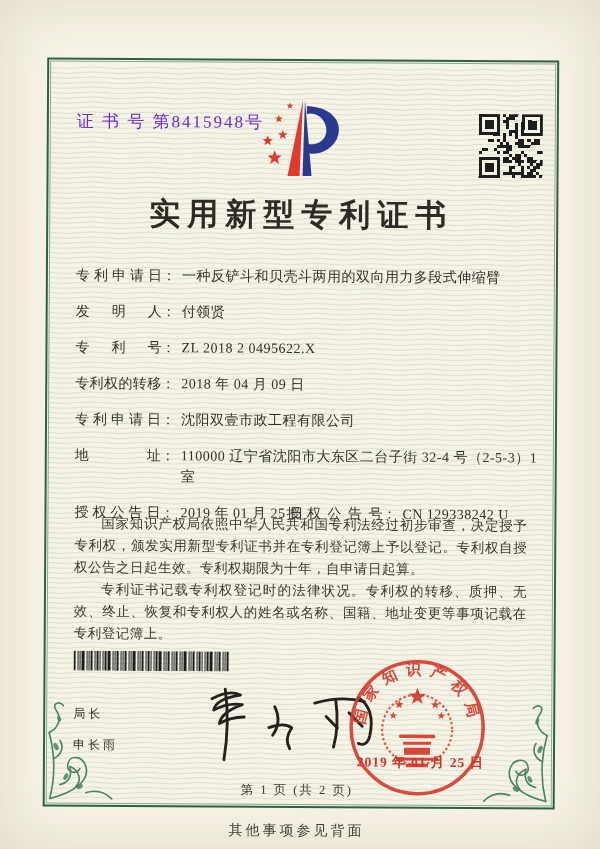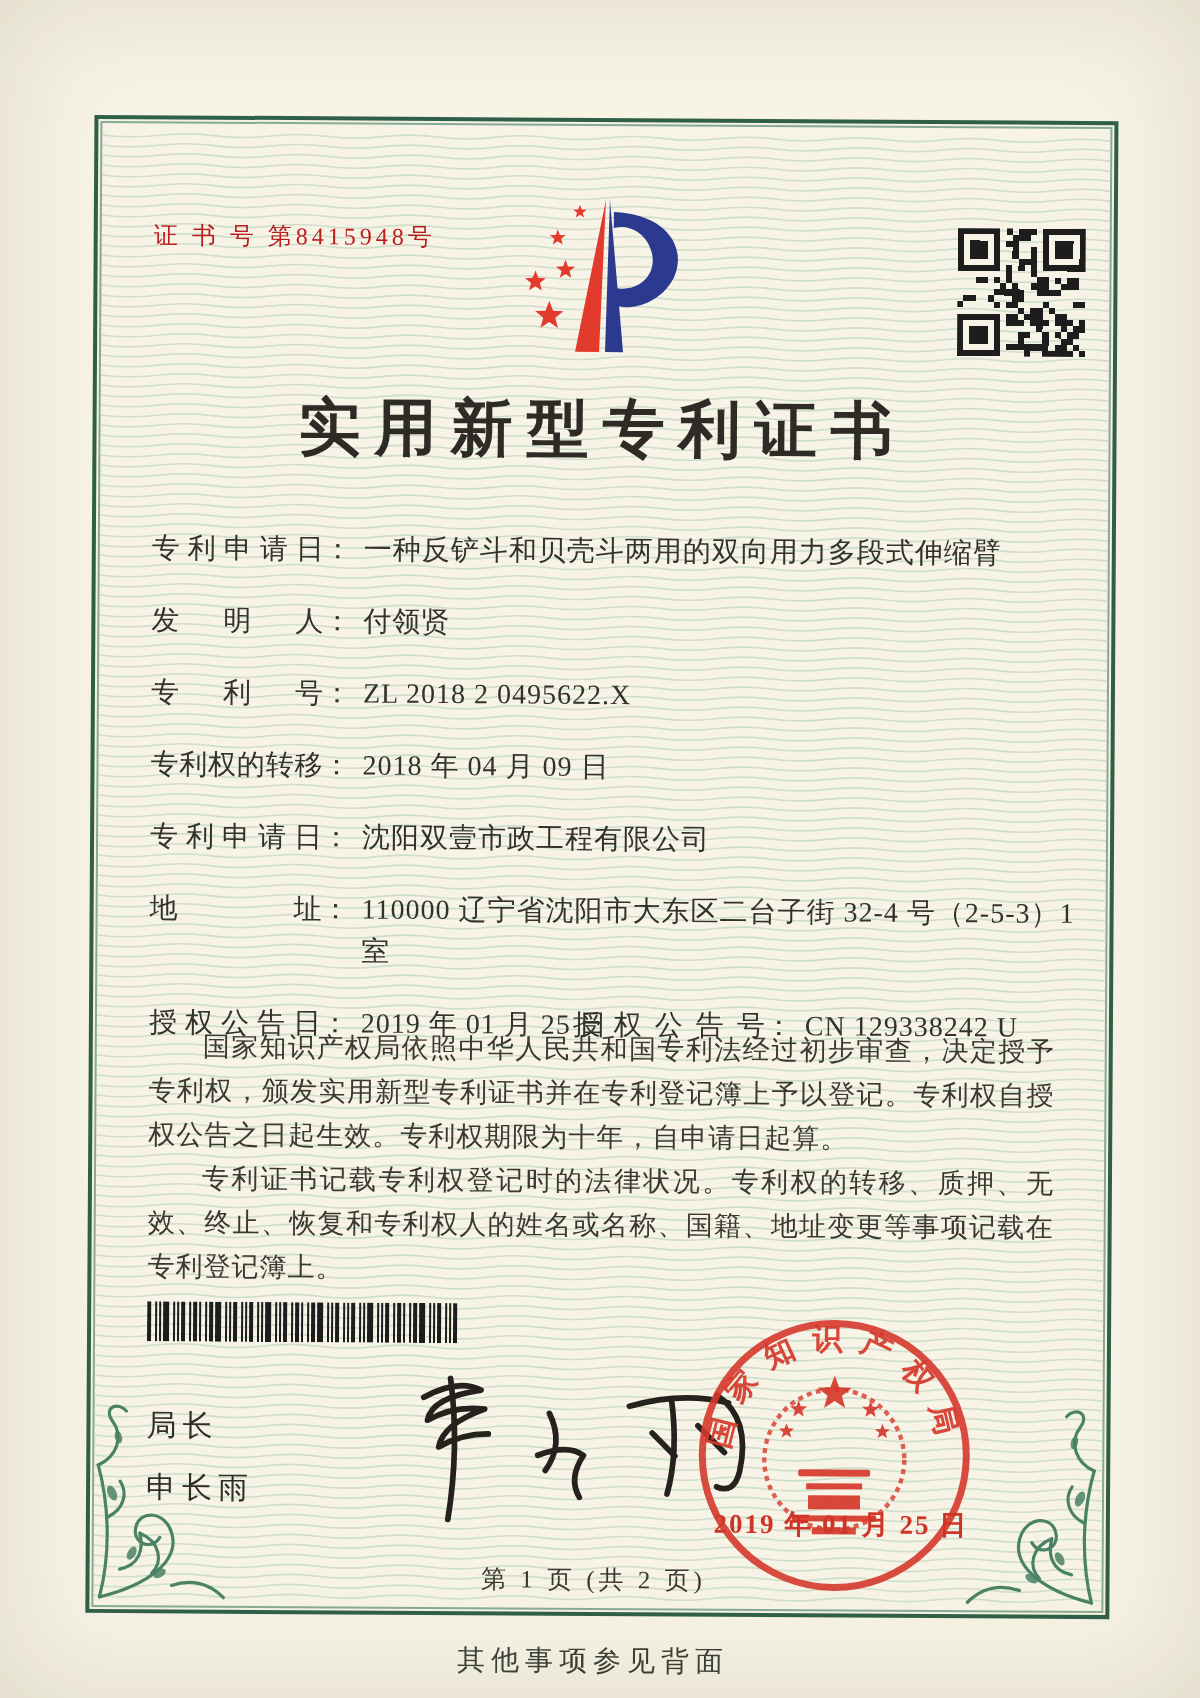--- a/index.html
+++ b/index.html
@@ -3,39 +3,39 @@
 <meta charset="utf-8">
 <style>
   html,body{margin:0;padding:0;background:#e8e4d4;}
   .page{position:relative;width:600px;height:849px;background:#f7f3e6;overflow:hidden;
         font-family:"Liberation Serif","DejaVu Serif",serif;color:#33312c;
         box-shadow:inset 0 0 60px rgba(170,160,125,.30);}
   .sheet{position:absolute;inset:0;transform:rotate(.35deg);transform-origin:50% 50%;}
   .frame{position:absolute;left:45px;top:59px;width:508px;height:745px;border:2px solid #2f5f47;}
   .frame-inner{position:absolute;inset:1px;border:1px solid #86ab92;}
   .waves{position:absolute;left:2px;top:2px;pointer-events:none;}
-  .cert-no{position:absolute;left:75px;top:111px;font-size:12px;letter-spacing:2px;color:#b91c1c;}
+  .cert-no{position:absolute;left:75px;top:111px;font-size:17px;letter-spacing:2px;color:#6d28d9;}
   .logo{position:absolute;left:258px;top:92px;}
   .qr{position:absolute;left:477px;top:113px;}
   .title{position:absolute;left:0;width:600px;top:194px;text-align:center;font-size:31px;
          font-weight:700;letter-spacing:7px;color:#2e2b26;}
   .fields{position:absolute;left:75px;top:266px;width:460px;font-size:14px;line-height:21px;}
   .frow{margin-bottom:15px;white-space:nowrap;}
   .frow.rel{position:relative;}
   .lbl{display:inline-block;width:86px;text-align:justify;text-align-last:justify;vertical-align:top;}
   .lbl.w96{width:96px;}
   .colon{display:inline-block;vertical-align:top;}
   .val{margin-left:6px;letter-spacing:.5px;vertical-align:top;}
   .val-wrap{display:inline-block;width:362px;white-space:normal;vertical-align:top;}
   .grp2{position:absolute;left:212px;top:0;}
   .paras{position:absolute;left:75px;top:514px;width:453px;font-size:13.5px;line-height:22px;
          color:#3b3830;letter-spacing:.5px;text-align:justify;}
   .paras p{margin:0;text-indent:2em;}
   .barcode{position:absolute;left:75px;top:652px;}
-  .signer{position:absolute;left:75px;top:700px;font-size:15px;line-height:31px;letter-spacing:3px;color:#2f2d28;}
+  .signer{position:absolute;left:75px;top:700px;font-size:12px;line-height:31px;letter-spacing:3px;color:#2f2d28;}
   .autograph{position:absolute;left:185px;top:676px;}
   .seal{position:absolute;left:348px;top:656px;}
   .seal-date{position:absolute;left:350px;top:753px;width:145px;text-align:center;
              font-size:13.5px;color:#cf3428;letter-spacing:1px;font-weight:600;}
   .page-info{position:absolute;left:45px;top:782px;width:508px;text-align:center;
              font-size:12.5px;letter-spacing:2px;color:#3a372f;}
   .footer-note{position:absolute;left:45px;top:822px;width:508px;text-align:center;
                font-size:14px;letter-spacing:3px;color:#3a3f35;}
   .orn{position:absolute;top:690px;pointer-events:none;}
   .orn-l{left:48px;}

